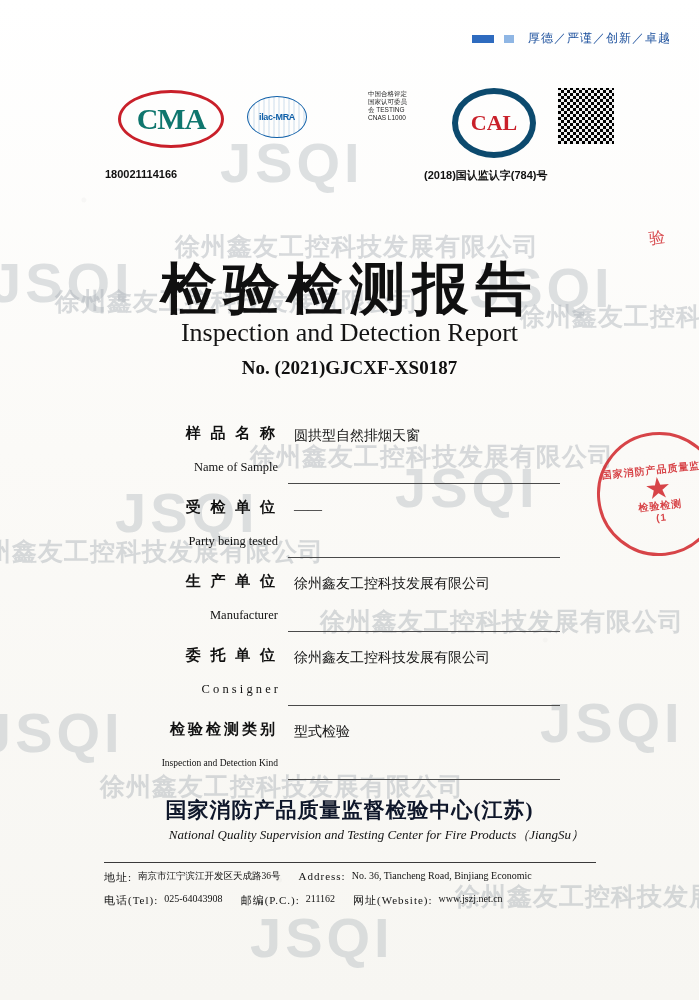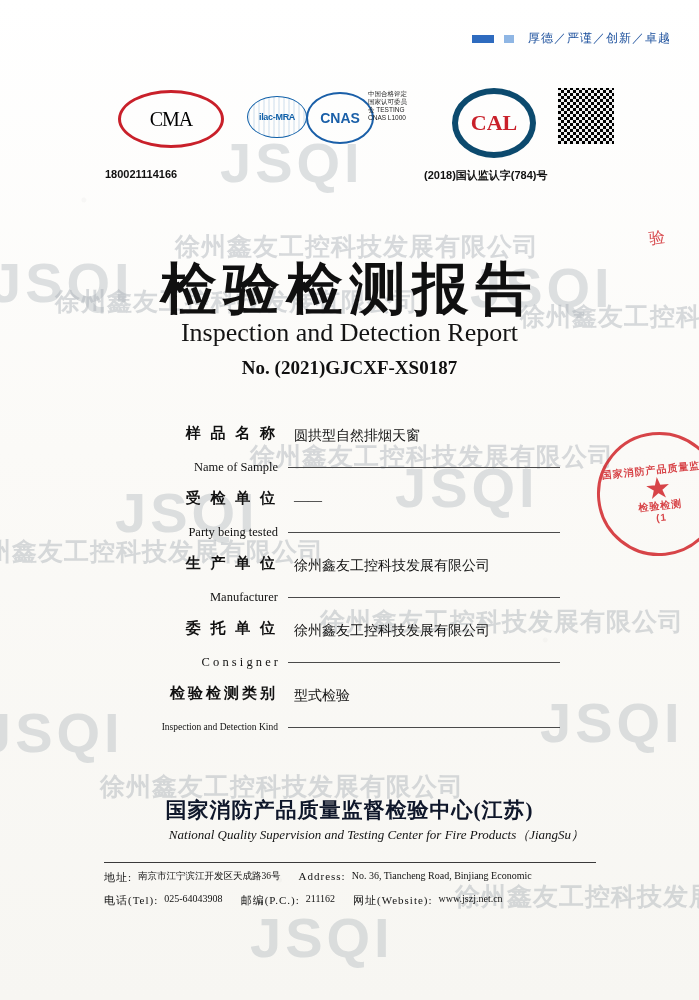--- a/index.html
+++ b/index.html
@@ -105,23 +105,23 @@
     top: 2px;
     width: 100px;
     height: 52px;
     border: 3px solid #c9202a;
     border-radius: 50%/50%;
     display: flex;
     align-items: center;
     justify-content: center;
   }
   .cma-text {
-    color: #000000;
-    font-size: 20px;
-    font-weight: 400;
+    color: #0f766e;
+    font-size: 30px;
+    font-weight: 700;
     font-family: "Liberation Serif", serif;
     letter-spacing: -1px;
   }
   .cma-code {
     position: absolute;
     left: 105px;
     top: 80px;
     font-size: 11px;
     font-weight: 700;
     color: #111;
@@ -293,21 +293,21 @@
     font-family: "Liberation Serif", serif;
     line-height: 16px;
     margin-top: 16px;
   }
   .lab-en.small {
     font-size: 9.5px;
   }
   .field-value {
     flex: 1;
     border-bottom: 1px solid #4a4a4a;
-    padding: 2px 4px 3px 6px;
+    padding: 2px 4px 19px 6px;
     min-height: 38px;
     font-size: 14px;
     color: #141414;
     line-height: 19px;
     font-family: "Liberation Serif", serif;
   }
 
   
   .seal {
     position: absolute;
@@ -446,23 +446,20 @@
   <div class="logos">
     <div class="cma">
       <span class="cma-text">CMA</span>
     </div>
     <div class="cma-code">180021114166</div>
 
     <div class="ilac">
       <span>ilac-MRA</span>
     </div>
 
-    <div class="cnas">
-      <span>CNAS</span>
-    </div>
     <div class="cnas-info">中国合格评定国家认可委员会 TESTING CNAS L1000</div>
 
     <div class="cal">
       <span>CAL</span>
     </div>
     <div class="cal-code">(2018)国认监认字(784)号</div>
 
     <div class="qr"></div>
   </div>
 

